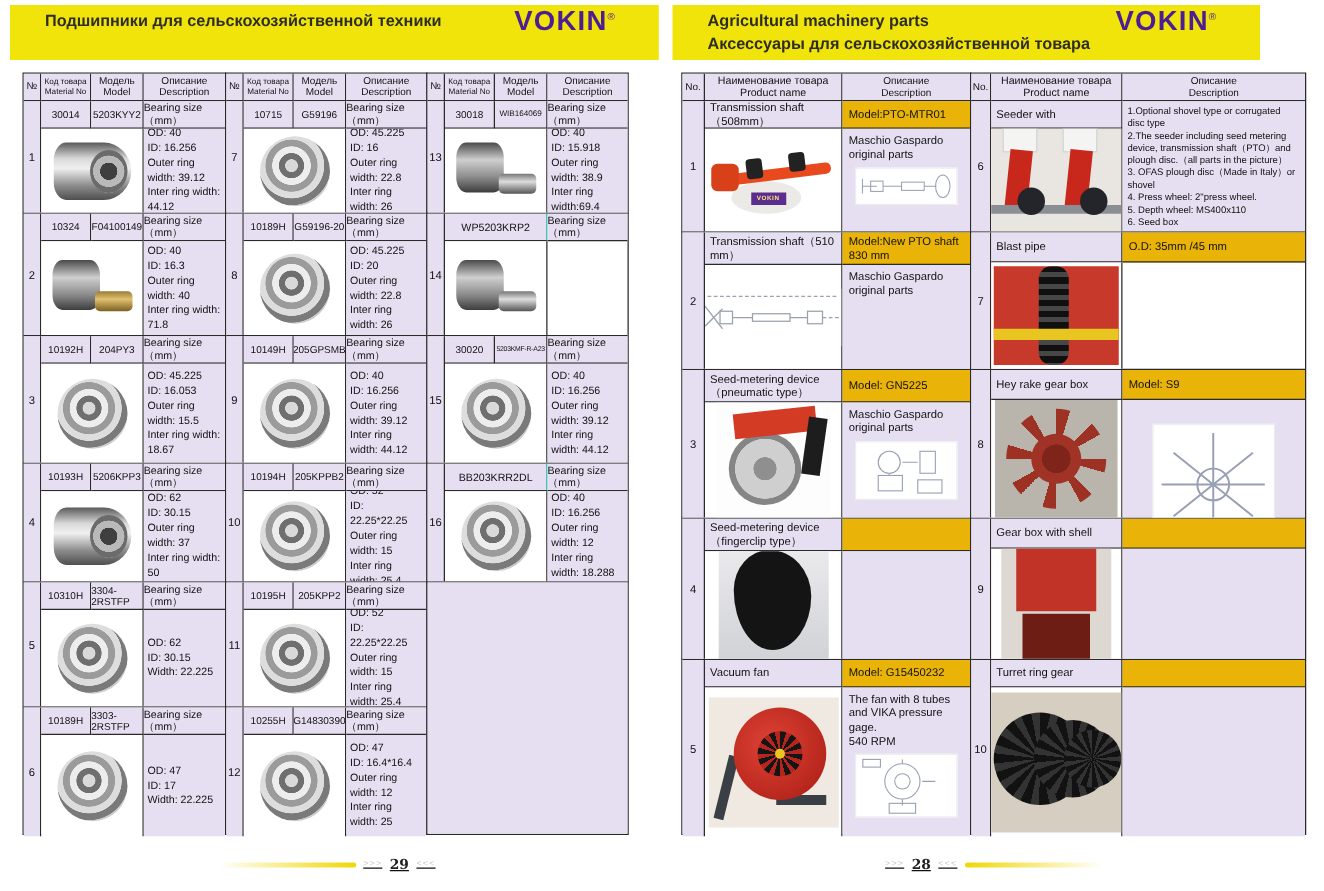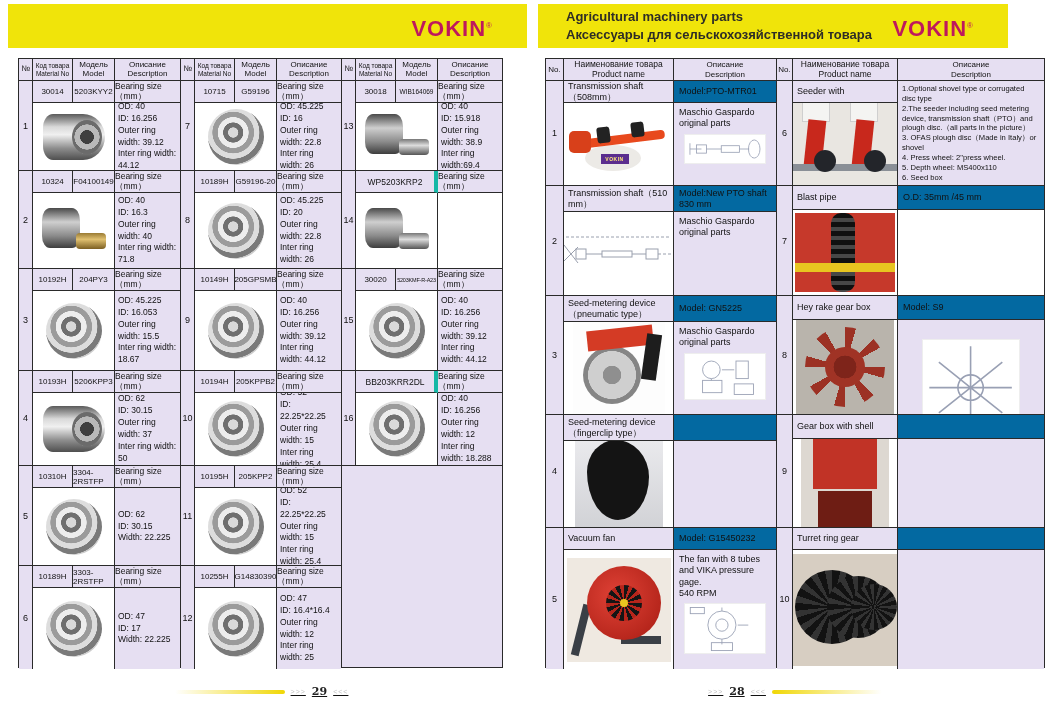--- a/index.html
+++ b/index.html
@@ -5,22 +5,22 @@
   html,body{margin:0;padding:0;background:#ffffff;}
   .spread{position:relative;width:1059px;height:713px;background:#ffffff;overflow:hidden;
           font-family:"Liberation Sans",sans-serif;color:#111;}
   
   .band{position:absolute;top:4px;height:44px;background:#f0e40a;}
   .band.l{left:8px;width:519px;}
   .band.r{left:538px;width:470px;}
   .band .titles{position:absolute;left:28px;top:4px;line-height:1.35;}
   .band .t-en{font-size:13px;font-weight:700;color:#2e2d26;}
   .band .t-ru{font-size:13px;font-weight:700;color:#2e2d26;}
-  .brand{position:absolute;right:34px;top:12px;font-size:22px;font-weight:800;
-         letter-spacing:1px;color:#be185d;}
+  .brand{position:absolute;right:34px;top:0;font-size:22px;font-weight:800;
+         letter-spacing:1px;color:#4c1d95;}
   .brand sup{font-size:8px;font-weight:400;}
   .tblL{position:absolute;left:18px;top:58px;width:487px;height:610px;display:flex;}
   .tblR{position:absolute;left:545px;top:58px;width:500px;height:610px;display:flex;}
   .grp{display:flex;flex-direction:column;border:1px solid #2a2a2a;box-sizing:border-box;}
   .grp+.grp{margin-left:-1px;}
   .gw1{width:163px;} .gw2{width:162px;} .gw3{width:162px;}
   .rgw1{width:232px;} .rgw2{width:269px;}
   
   .bhead{height:22px;display:grid;grid-template-columns:14px 40px 42px 1fr;flex:none;}
   .bhead>div{border-right:1px solid #2a2a2a;border-bottom:1px solid #2a2a2a;
@@ -33,21 +33,21 @@
         border-bottom:1px solid #2a2a2a;box-sizing:border-box;flex:none;}
   .brow:last-child{border-bottom:none;}
   .cell{box-sizing:border-box;overflow:hidden;}
   .c-no{grid-row:1/3;grid-column:1;border-right:1px solid #2a2a2a;background:#e6dff2;
         display:flex;align-items:center;justify-content:center;font-size:9px;}
   .c-mat{grid-row:1;grid-column:2;border-right:1px solid #2a2a2a;border-bottom:1px solid #2a2a2a;
         background:#e6dff2;display:flex;align-items:center;justify-content:center;font-size:8px;}
   .c-mod{grid-row:1;grid-column:3;border-right:1px solid #2a2a2a;border-bottom:1px solid #2a2a2a;
         background:#e6dff2;display:flex;align-items:center;justify-content:center;font-size:8px;}
   .c-mod.small{font-size:5.5px;letter-spacing:-0.2px;}
-  .c-merge{grid-row:1;grid-column:2/4;border-right:4px solid #14b8a6;border-bottom:1px solid #2a2a2a;
+  .c-merge{grid-row:1;grid-column:2/4;border-right:1px solid #14b8a6;border-bottom:1px solid #2a2a2a;
         background:#e6dff2;display:flex;align-items:center;justify-content:center;font-size:8.5px;}
   .c-ttl{grid-row:1;grid-column:4;border-bottom:1px solid #2a2a2a;background:#e6dff2;
         display:flex;align-items:center;justify-content:center;font-size:8.5px;}
   .c-photo{grid-row:2;grid-column:2/4;border-right:1px solid #2a2a2a;background:#fff;
         display:flex;align-items:center;justify-content:center;}
   .c-specs{grid-row:2;grid-column:4;background:#e6dff2;font-size:8.5px;line-height:1.4;
         padding:4px 3px;white-space:pre-line;display:flex;align-items:center;}
   .fill3{flex:1;background:#e6dff2;}
   
   .b-ring{width:56px;height:56px;border-radius:50%;background:
@@ -72,21 +72,21 @@
       white-space:pre-line;line-height:1.15;}
   .phead>div:last-child{border-right:none;}
   .ph-no{font-size:8px;} .ph-name{font-size:8.5px;} .ph-desc{font-size:8px;}
   .prow{display:grid;border-bottom:1px solid #2a2a2a;box-sizing:border-box;flex:none;}
   .prow:last-child{border-bottom:none;}
   .p-no{grid-row:1/3;grid-column:1;border-right:1px solid #2a2a2a;background:#e6dff2;
      display:flex;align-items:center;justify-content:center;font-size:9px;}
   .p-nt{grid-row:1;grid-column:2;border-right:1px solid #2a2a2a;border-bottom:1px solid #2a2a2a;
      background:#e6dff2;font-size:9px;padding:2px 4px;display:flex;align-items:center;
      white-space:pre-line;line-height:1.2;box-sizing:border-box;}
-  .p-dt{grid-row:1;grid-column:3;border-bottom:1px solid #2a2a2a;background:#0369a1;font-size:9px;
+  .p-dt{grid-row:1;grid-column:3;border-bottom:1px solid #2a2a2a;background:#eab308;font-size:9px;
      padding:2px 5px;display:flex;align-items:center;line-height:1.2;box-sizing:border-box;}
   .p-nb{grid-row:2;grid-column:2;border-right:1px solid #2a2a2a;background:#fff;
      display:flex;align-items:center;justify-content:center;overflow:hidden;}
   .p-db{grid-row:2;grid-column:3;background:#e6dff2;font-size:9px;line-height:1.25;
      padding:4px 5px;white-space:pre-line;box-sizing:border-box;overflow:hidden;}
   .p-dm{grid-row:1/3;grid-column:3;background:#e6dff2;font-size:7.6px;line-height:1.3;
      padding:3px 4px;white-space:pre-line;box-sizing:border-box;overflow:hidden;}
   .tech{margin:4px auto 0;background:#fff;border:1px solid #eee;width:86%;
      display:flex;align-items:center;justify-content:center;}
   .tech svg{display:block;width:100%;height:auto;}
@@ -152,20 +152,21 @@
   .arr{font-size:7px;color:#c2c2c2;letter-spacing:1px;}
   .pnum{font-family:"DejaVu Serif",serif;font-weight:700;font-size:11px;color:#222;}
 </style>
 </head>
 <body>
 
 <div class="spread">
 
   <div class="band l">
     <div class="titles">
+      <div class="t-ru">Подшипники для сельскохозяйственной техники</div>
     </div>
     <div class="brand"><span>VOKIN</span><sup>®</sup></div>
   </div>
 
   <div class="band r">
     <div class="titles">
       <div class="t-en">Agricultural machinery parts</div>
       <div class="t-ru">Аксессуары для сельскохозяйственной товара</div>
     </div>
     <div class="brand"><span>VOKIN</span><sup>®</sup></div>

